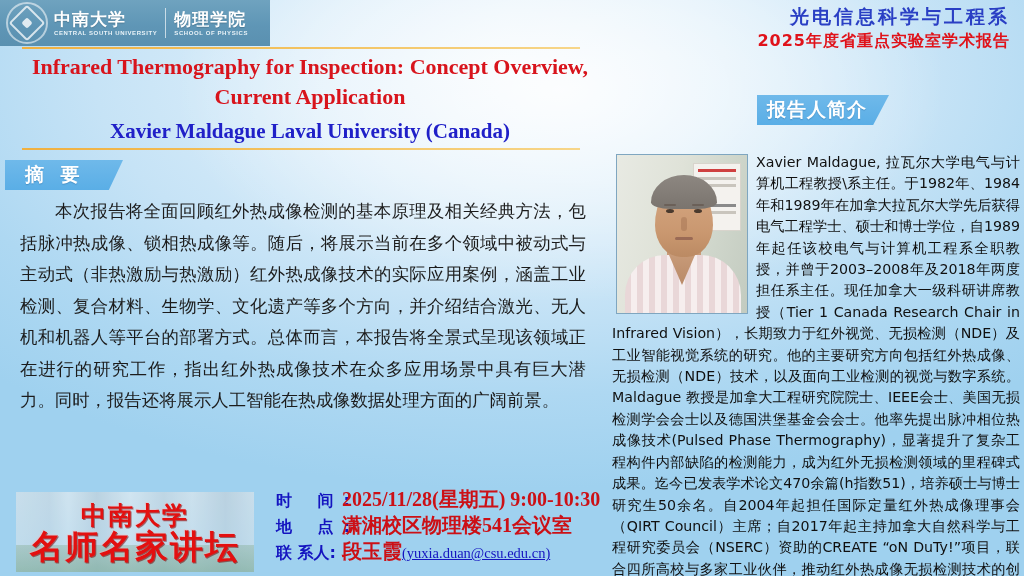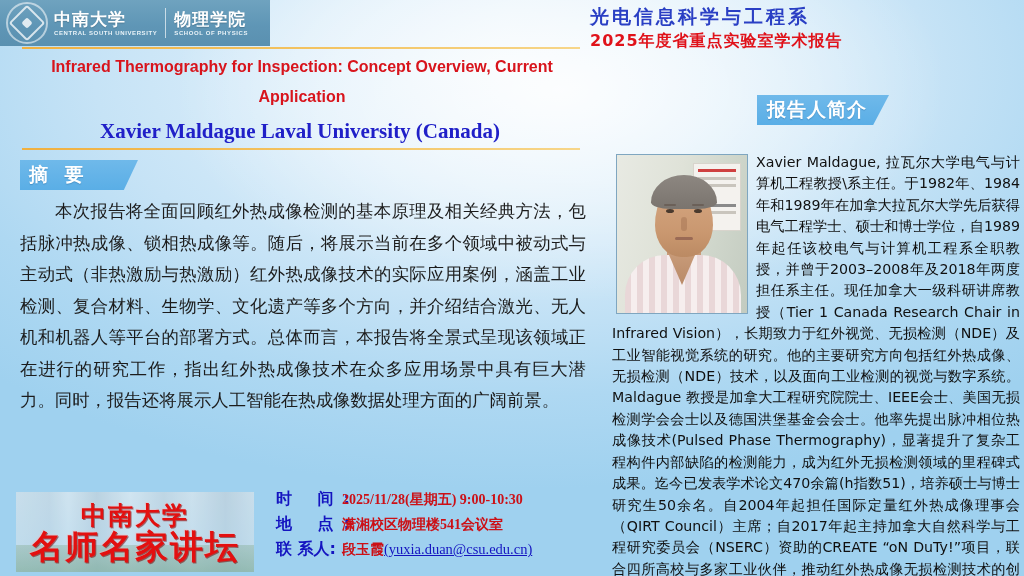--- a/index.html
+++ b/index.html
@@ -43,73 +43,73 @@
   }
   .logotext{display:flex;align-items:center;margin-left:6px;}
   .lgblock{display:flex;flex-direction:column;justify-content:center;}
   .lg-cn{color:#ffffff;font-size:17px;line-height:19px;font-weight:bold;letter-spacing:1px;
          font-family:"DejaVu Sans",sans-serif;text-shadow:0 1px 1px rgba(0,0,0,.18);}
   .lg-en{color:#e9f3f8;font-size:6px;line-height:8px;letter-spacing:.6px;font-weight:bold;}
   .lgdiv{width:1px;height:30px;background:rgba(255,255,255,.65);margin:0 8px;}
 
   
   .dept{
-    position:absolute;right:14px;top:4px;width:420px;
+    position:absolute;right:14px;top:4px;text-align:right;width:420px;
   }
   .dept-1{color:#2a3fc4;font-size:19px;font-weight:bold;letter-spacing:3px;
           font-family:"DejaVu Sans",sans-serif;line-height:24px;}
   .dept-2{color:#e0121a;font-size:16px;font-weight:bold;letter-spacing:1px;
           font-family:"DejaVu Sans",sans-serif;line-height:26px;}
 
   
   .rule{position:absolute;height:2px;background:linear-gradient(90deg,#f0b040,#f3c463 55%,#f7d68a);}
   #rule1{left:22px;top:47px;width:558px;}
   #rule2{left:22px;top:148px;width:558px;}
 
   
   .talk-title{
-    position:absolute;left:14px;top:52px;width:576px;text-align:center;
-    color:#d8141c;font-size:16px;line-height:30px;font-weight:bold;
-    font-family:Liberation Sans, sans-serif;
+    position:absolute;left:22px;top:52px;width:576px;text-align:center;
+    color:#d8141c;font-size:22px;line-height:30px;font-weight:bold;
+    font-family:Liberation Serif, serif;
   }
   .speaker-line{
-    position:absolute;left:12px;top:118px;width:576px;text-align:center;
+    position:absolute;left:22px;top:118px;width:576px;text-align:center;
     color:#2020c8;font-size:21px;line-height:26px;font-weight:bold;
     font-family:"Liberation Serif","DejaVu Serif",serif;
   }
 
   
   .banner{
     position:absolute;height:30px;
     background:linear-gradient(180deg,#6fb9ea 0%,#5aaee6 100%);
     color:#ffffff;font-size:19px;font-weight:bold;letter-spacing:5px;
     font-family:"DejaVu Sans",sans-serif;
     display:flex;align-items:center;box-sizing:border-box;
     -webkit-clip-path:polygon(0 0,100% 0,88% 100%,0 100%);
     clip-path:polygon(0 0,100% 0,88% 100%,0 100%);
     text-shadow:0 1px 1px rgba(0,60,110,.25);
   }
-  #abs-banner{left:20px;top:160px;width:118px;padding-left:9px;}
+  #abs-banner{left:5px;top:160px;width:118px;padding-left:20px;}
   #bio-banner{left:757px;top:95px;width:132px;padding-left:10px;letter-spacing:1px;}
 
   
   .abstract{
     position:absolute;left:20px;top:196px;width:566px;
     color:#1c1c1c;font-size:17.4px;line-height:31.5px;text-align:justify;
     font-family:"DejaVu Sans",sans-serif;text-indent:35px;
   }
 
   
   .details{position:absolute;left:276px;top:487px;width:320px;
            font-family:"Liberation Serif","DejaVu Serif",serif;}
   .drow{display:flex;align-items:baseline;line-height:24px;white-space:nowrap;}
   .dlabel{color:#1414c0;font-size:16px;font-weight:bold;flex:0 0 auto;width:66px;
           font-family:"DejaVu Sans",sans-serif;letter-spacing:0px;}
   .dlabel.sp{letter-spacing:10px;}
-  .dval{color:#cc1016;font-size:14px;font-weight:bold;}
+  .dval{color:#cc1016;font-size:20px;font-weight:bold;}
   .dval.cn{font-family:Liberation Serif, serif;}
   .email{color:#1414c0;text-decoration:underline;font-size:14.5px;font-weight:normal;
          font-family:"Liberation Serif","DejaVu Serif",serif;}
 
   
   .forum{
     position:absolute;left:16px;top:492px;width:238px;height:80px;overflow:hidden;
   }
   .forum .bg{
     position:absolute;inset:0;

